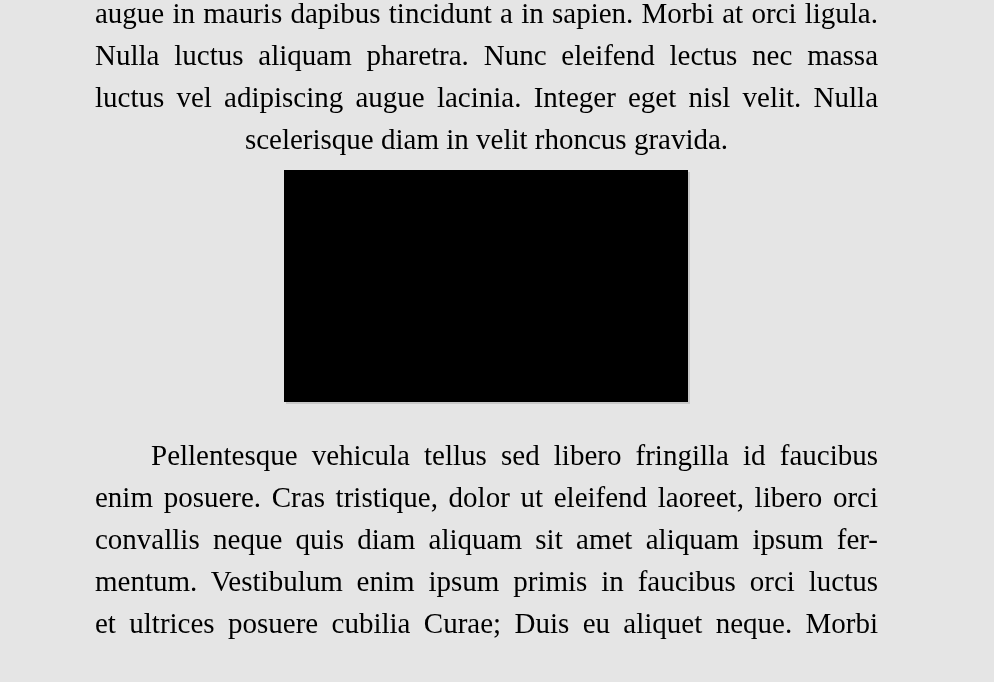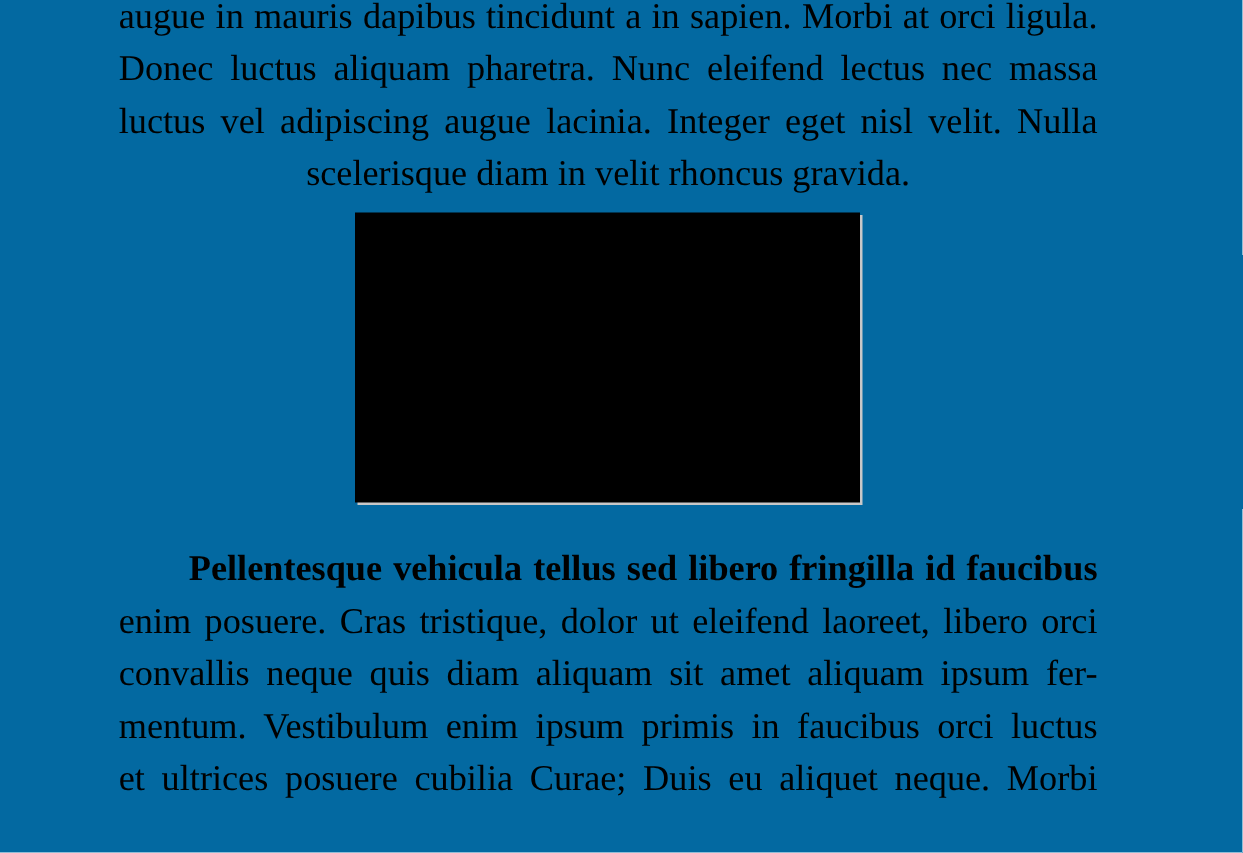--- a/index.html
+++ b/index.html
@@ -4,55 +4,55 @@
 <style>
   * { margin: 0; padding: 0; box-sizing: border-box; }
   html, body {
     width: 994px; height: 682px;
     background: #ffffff;
     overflow: hidden;
   }
   .page {
     position: relative;
     width: 994px; height: 682px;
-    background: #0369a1;
+    background: #e5e5e5;
     overflow: hidden;
   }
   .para {
     position: absolute;
     left: 95px;
     width: 783px;
     font-family: "Liberation Serif", "DejaVu Serif", serif;
     font-size: 29px;
     line-height: 42px;
     color: #000000;
   }
   .para-1 { top: -8px; }
   .para-2 { top: 434px; }
   .line { display: block; text-align: center; }
   .line.justify {
     text-align: justify;
     text-align-last: justify;
   }
-  .line.indent { text-indent: 56px; font-weight: bold; }
+  .line.indent { text-indent: 56px; }
   .figure {
     position: absolute;
     left: 284px; top: 170px;
     width: 404px; height: 232px;
     background: #000000;
     box-shadow: 2px 2px 0 0 #c8c8c8;
   }
 </style>
 </head>
 <body>
 
 <div class="page">
   <div class="para para-1">
       <div class="line justify">augue in mauris dapibus tincidunt a in sapien. Morbi at orci ligula.</div>
-      <div class="line justify">Donec luctus aliquam pharetra. Nunc eleifend lectus nec massa</div>
+      <div class="line justify">Nulla luctus aliquam pharetra. Nunc eleifend lectus nec massa</div>
       <div class="line justify">luctus vel adipiscing augue lacinia. Integer eget nisl velit. Nulla</div>
       <div class="line">scelerisque diam in velit rhoncus gravida.</div>
     </div>
 
   <div class="figure" style="background: rgb(0, 0, 0); box-shadow: rgb(200, 200, 200) 2px 2px 0px 0px;"></div>
 
   <div class="para para-2">
       <div class="line justify indent">Pellentesque vehicula tellus sed libero fringilla id faucibus</div>
       <div class="line justify">enim posuere. Cras tristique, dolor ut eleifend laoreet, libero orci</div>
       <div class="line justify">convallis neque quis diam aliquam sit amet aliquam ipsum fer-</div>

